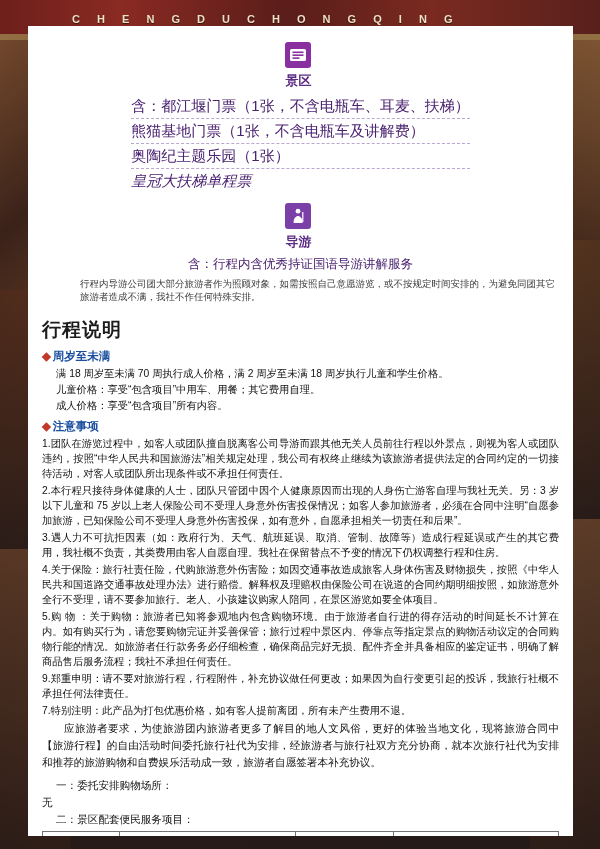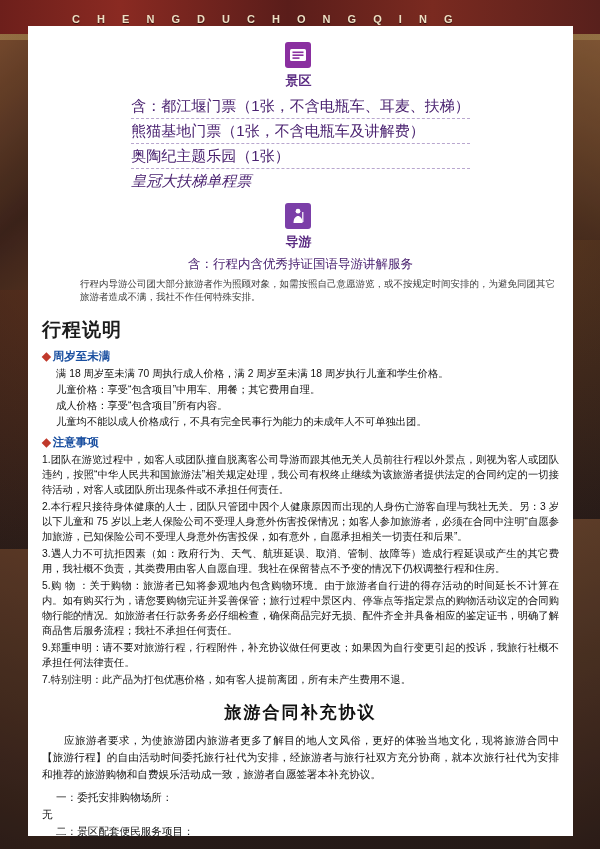--- a/index.html
+++ b/index.html
@@ -241,36 +241,35 @@
 
   <h2 class="sec">行程说明</h2>
 
   <div class="subhead">
     <span class="bullet">◆</span><span>周岁至未满</span>
   </div>
   <div>
     <p class="para indent">满 18 周岁至未满 70 周执行成人价格，满 2 周岁至未满 18 周岁执行儿童和学生价格。</p>
     <p class="para indent">儿童价格：享受“包含项目”中用车、用餐；其它费用自理。</p>
     <p class="para indent">成人价格：享受“包含项目”所有内容。</p>
-    <p class="para indent">儿童均不能以成人价格成行，不具有完全民事行为能力的未成年人不可单独出团。</p>
   </div>
 
   <div class="subhead">
     <span class="bullet">◆</span><span>注意事项</span>
   </div>
   <div class="note-list">
     <p class="para">1.团队在游览过程中，如客人或团队擅自脱离客公司导游而跟其他无关人员前往行程以外景点，则视为客人或团队违约，按照“中华人民共和国旅游法”相关规定处理，我公司有权终止继续为该旅游者提供法定的合同约定的一切接待活动，对客人或团队所出现条件或不承担任何责任。</p>
     <p class="para">2.本行程只接待身体健康的人士，团队只管团中因个人健康原因而出现的人身伤亡游客自理与我社无关。另：3 岁以下儿童和 75 岁以上老人保险公司不受理人身意外伤害投保情况；如客人参加旅游者，必须在合同中注明“自愿参加旅游，已知保险公司不受理人身意外伤害投保，如有意外，自愿承担相关一切责任和后果”。</p>
     <p class="para">3.遇人力不可抗拒因素（如：政府行为、天气、航班延误、取消、管制、故障等）造成行程延误或产生的其它费用，我社概不负责，其类费用由客人自愿自理。我社在保留替点不予变的情况下仍权调整行程和住房。</p>
+    <p class="para">4.关于保险：旅行社责任险，代购旅游意外伤害险；如因交通事故造成旅客人身体伤害及财物损失，按照《中华人民共和国道路交通事故处理办法》进行赔偿。解释权及理赔权由保险公司在说道的合同约期明细按照，如旅游意外全行不受理，请不要参加旅行。老人、小孩建议购家人陪同，在景区游览如要全体项目。</p>
     <p class="para">5.购 物 ：关于购物：旅游者已知将参观地内包含购物环境。由于旅游者自行进的得存活动的时间延长不计算在内。如有购买行为，请您要购物完证并妥善保管；旅行过程中景区内、停靠点等指定景点的购物活动议定的合同购物行能的情况。如旅游者任行款务务必仔细检查，确保商品完好无损、配件齐全并具备相应的鉴定证书，明确了解商品售后服务流程；我社不承担任何责任。</p>
     <p class="para">9.郑重申明：请不要对旅游行程，行程附件，补充协议做任何更改；如果因为自行变更引起的投诉，我旅行社概不承担任何法律责任。</p>
     <p class="para">7.特别注明：此产品为打包优惠价格，如有客人提前离团，所有未产生费用不退。</p>
   </div>
 
-  <h3 class="sec2">旅游合同补充协议</h3>
   <p class="agr-para">应旅游者要求，为使旅游团内旅游者更多了解目的地人文风俗，更好的体验当地文化，现将旅游合同中【旅游行程】的自由活动时间委托旅行社代为安排，经旅游者与旅行社双方充分协商，就本次旅行社代为安排和推荐的旅游购物和自费娱乐活动成一致，旅游者自愿签署本补充协议。</p>
   <p class="agr-item ind">一：委托安排购物场所：</p>
   <p class="agr-item">无</p>
   <p class="agr-item ind">二：景区配套便民服务项目：</p>
 
   <table class="shop">
     <thead>
       <tr>
         <th class="col-date">行程日期</th>
         <th class="col-item">不含电瓶车及讲解费</th>

